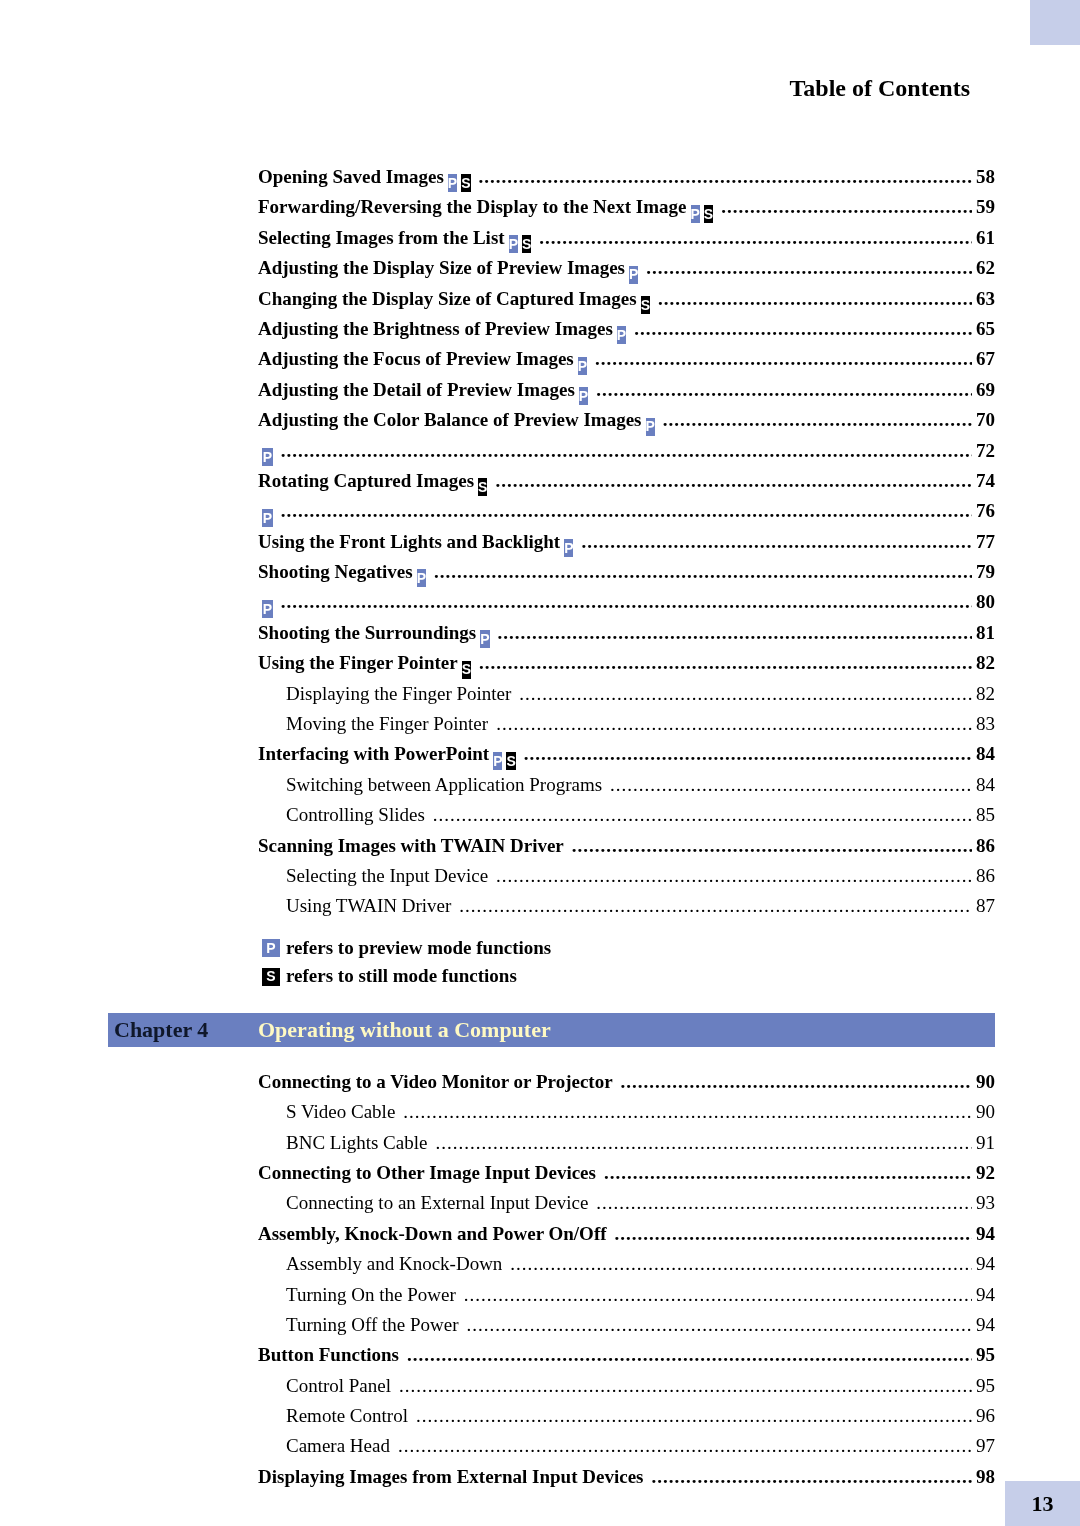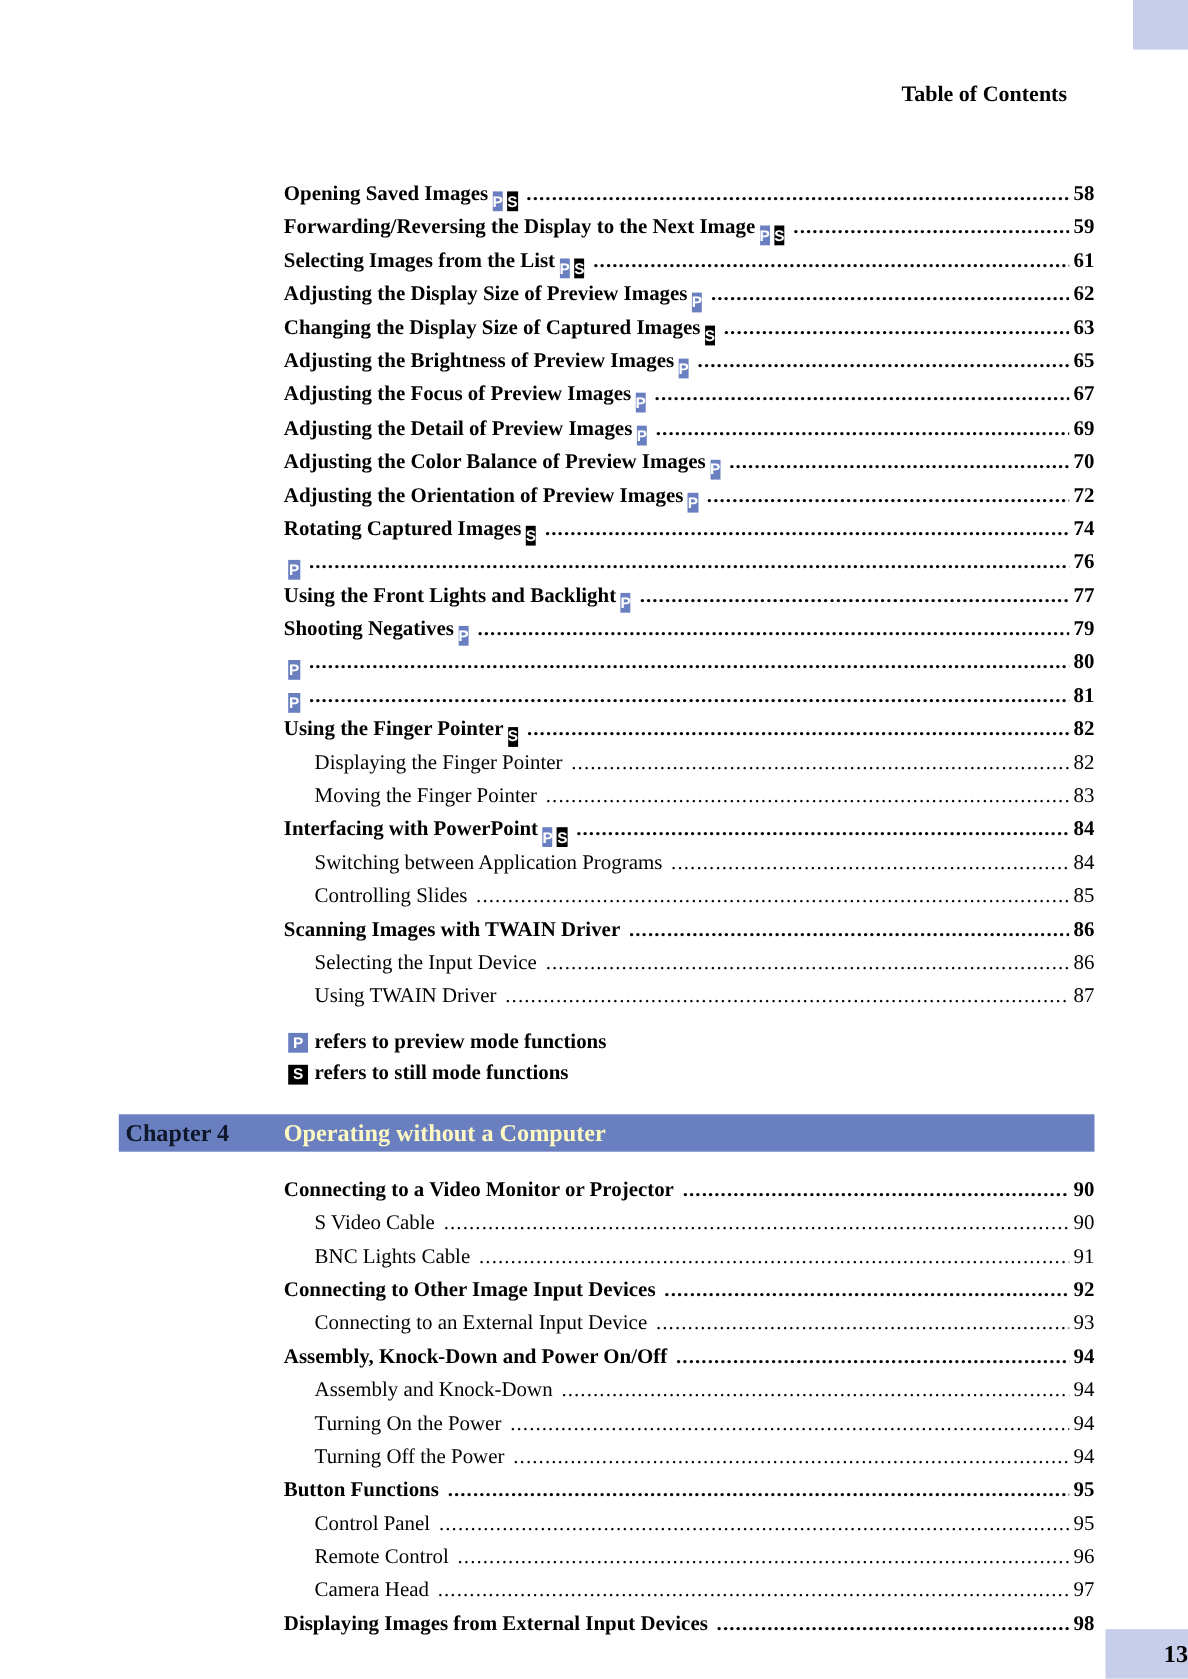--- a/index.html
+++ b/index.html
@@ -26,21 +26,21 @@
       top: 0;
       width: 50px;
       height: 45px;
       background: #c6cee9;
     }
     .page-header {
       position: absolute;
       right: 110px;
       top: 75px;
       font-weight: bold;
-      font-size: 20px;
+      font-size: 24px;
       color: #000;
     }
     .content {
       position: absolute;
       left: 258px;
       right: 85px;
       top: 162px;
     }
     .toc-line {
       display: flex;
@@ -131,21 +131,21 @@
     }
     .page-number {
       position: absolute;
       right: 0;
       bottom: 0;
       width: 75px;
       height: 45px;
       background: #c6cee9;
       display: flex;
       align-items: center;
-      justify-content: flex-end;
+      justify-content: center;
       font-weight: bold;
       font-size: 22px;
       color: #000;
     }
   </style>
 </head>
 <body>
 
 <div class="page">
   <div class="side-tab"></div>
@@ -213,21 +213,20 @@
           <span class="toc-page"> 69</span>
         </div>
         <div class="toc-line bold">
           <span class="toc-text">Adjusting the Color Balance of Preview Images</span>
           <span class="toc-badge badge-p">P</span>
           <span style="width: 4px; flex: 0 0 auto;"></span>
           <span class="toc-dots">........................................................................................................................................................................................................</span>
           <span class="toc-page"> 70</span>
         </div>
         <div class="toc-line bold">
-          <span class="toc-text">Adjusting the Orientation of Preview Images</span>
           <span class="toc-badge badge-p">P</span>
           <span style="width: 4px; flex: 0 0 auto;"></span>
           <span class="toc-dots">........................................................................................................................................................................................................</span>
           <span class="toc-page"> 72</span>
         </div>
         <div class="toc-line bold">
           <span class="toc-text">Rotating Captured Images</span>
           <span class="toc-badge badge-s">S</span>
           <span style="width: 4px; flex: 0 0 auto;"></span>
           <span class="toc-dots">........................................................................................................................................................................................................</span>
@@ -253,20 +252,21 @@
           <span class="toc-dots">........................................................................................................................................................................................................</span>
           <span class="toc-page"> 79</span>
         </div>
         <div class="toc-line bold">
           <span class="toc-badge badge-p">P</span>
           <span style="width: 4px; flex: 0 0 auto;"></span>
           <span class="toc-dots">........................................................................................................................................................................................................</span>
           <span class="toc-page"> 80</span>
         </div>
         <div class="toc-line bold">
+          <span class="toc-text">Shooting the Surroundings</span>
           <span class="toc-badge badge-p">P</span>
           <span style="width: 4px; flex: 0 0 auto;"></span>
           <span class="toc-dots">........................................................................................................................................................................................................</span>
           <span class="toc-page"> 81</span>
         </div>
         <div class="toc-line bold">
           <span class="toc-text">Using the Finger Pointer</span>
           <span class="toc-badge badge-s">S</span>
           <span style="width: 4px; flex: 0 0 auto;"></span>
           <span class="toc-dots">........................................................................................................................................................................................................</span>

